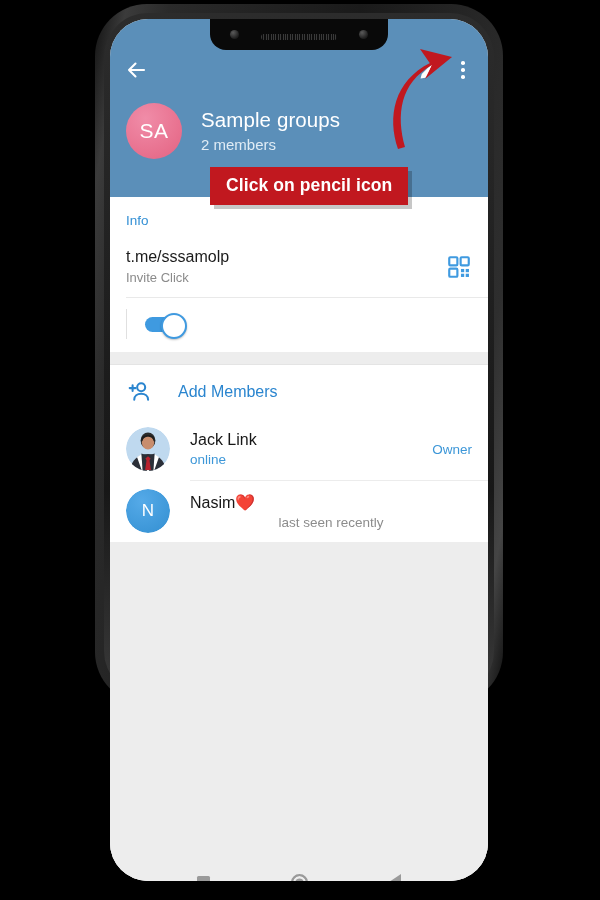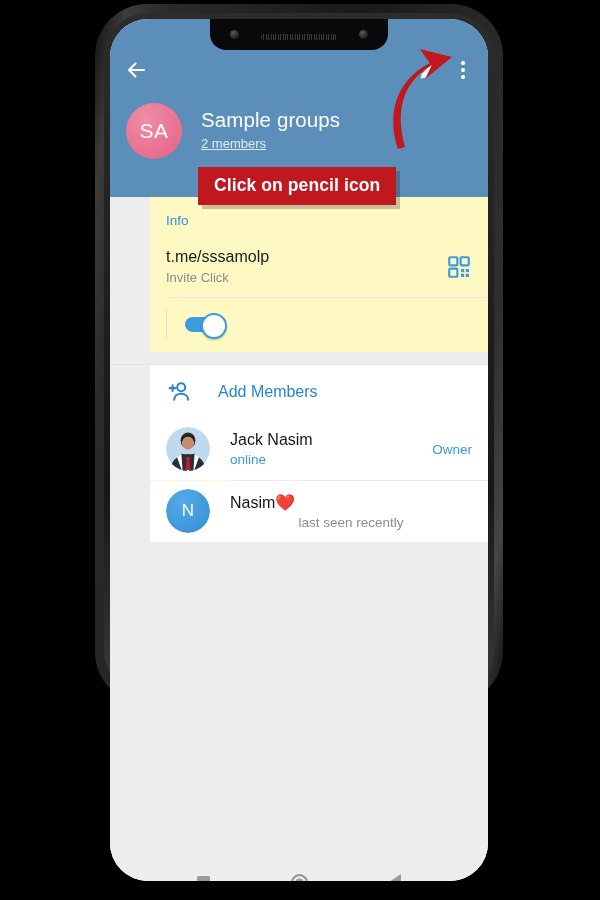--- a/index.html
+++ b/index.html
@@ -88,38 +88,38 @@
     display:flex; align-items:flex-start;
   }
   #group-avatar {
     width:56px; height:56px; border-radius:50%;
     background:radial-gradient(circle at 35% 28%,#f08ca8,#e8718f 65%,#e26382);
     display:flex; align-items:center; justify-content:center;
     color:#fff; font-size:21px; letter-spacing:.5px; flex:none;
   }
   #group-text { margin-left:19px; padding-top:5px; }
   #group-title { font-size:20.5px; color:#fff; font-weight:500; letter-spacing:.1px; }
-  #group-subtitle { font-size:13px; color:#e0ecf5; margin-top:4px;text-decoration:underline; }
+  #group-subtitle { font-size:15px; color:#e0ecf5; margin-top:4px; }
 
   
   #callout-banner {
-    position:absolute; left:88px; top:148px;
+    position:absolute; left:100px; top:148px;
     background:#c1181f; color:#fff;
     padding:8px 16px 9px; font-size:17.5px; font-weight:700;
     letter-spacing:.1px; z-index:30; white-space:nowrap;
     box-shadow:4px 4px 0 rgba(0,0,0,.22);
   }
   #callout-arrow {
     position:absolute; right:6px; top:24px;
     width:108px; height:108px; z-index:29; pointer-events:none;
   }
 
   
   #content { position:relative; background:#ededed; }
-  .card { background:#fef9c3;margin-left:40px; }
+  .card { background:#ffffff; }
   #info-card { padding-top:10px; }
   #info-section-label {
     color:#3390d5; font-size:13.5px; padding:6px 16px 10px;
   }
   .list-row {
     position:relative; display:flex; align-items:center;
     padding:10px 16px 12px; min-height:54px;
   }
   .row-text-block { flex:1; min-width:0; }
   .row-primary { font-size:16px; color:#1b1b1b; }
@@ -311,21 +311,21 @@
               <ellipse cx="22" cy="15.6" rx="6.2" ry="6.9" fill="#c88d6d"></ellipse>
               <path d="M15.8 10.5c1.5-3.2 11-3.6 12.4 0.4 .6 1.7 .1 3.2-.4 3.4-1.1-4-3.7-4.6-5.8-4.6-2.3 0-4.7 .9-5.6 4.5-.9-.4-1.2-2.2-.6-3.7z" fill="#1d1d1d"></path>
               <path d="M4 44c1.2-11.4 8.8-17 18-17s16.8 5.6 18 17z" fill="#2b2f38"></path>
               <path d="M15 27.5l7 7 7-7 4 2.6-5 14h-12l-5-14z" fill="#ffffff"></path>
               <path d="M22 28.8l-6.6-2.2 1.2 17.4h4.2z" fill="#2b2f38"></path>
               <path d="M22 28.8l6.6-2.2-1.2 17.4h-4.2z" fill="#2b2f38"></path>
               <path d="M22 29.3l-2.6 2.2 1.1 2.1-1.4 9.4h5.8l-1.4-9.4 1.1-2.1z" fill="#b8202c"></path>
             </svg>
           </div>
           <div class="member-text">
-            <div class="member-name">Jack Nasim</div>
+            <div class="member-name">Jack Link</div>
             <div class="member-status status-online">online</div>
           </div>
           <div class="member-role">Owner</div>
         </div>
 
         <div id="member-divider"></div>
 
         <div class="member-row">
           <div class="member-avatar">
             <div class="member-avatar-letter">N</div>

